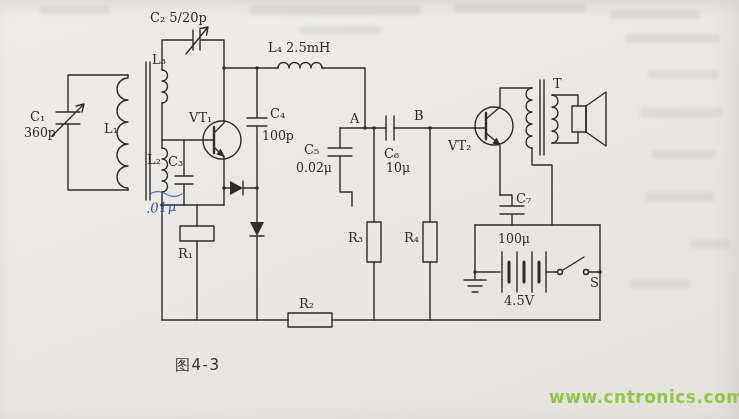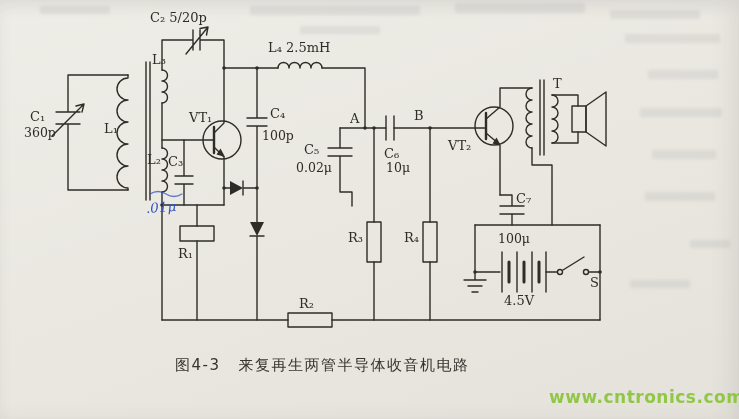--- a/index.html
+++ b/index.html
@@ -237,18 +237,17 @@
     <text class="lbl" x="504" y="305">4.5V</text>
     <text class="lbl" x="590" y="287">S</text>
     <text class="lbl" x="178" y="258">R₁</text>
     <text class="lbl" x="299" y="308">R₂</text>
     <text class="lbl" x="348" y="242">R₃</text>
     <text class="lbl" x="404" y="242">R₄</text>
   </svg>
 
   <div class="caption">
     <span>图4-3</span>
-    <span>来复再生两管半导体收音机电路</span>
   </div>
 
   <div class="watermark">www.cntronics.com</div>
 
 </div>
 
 </body></html>

